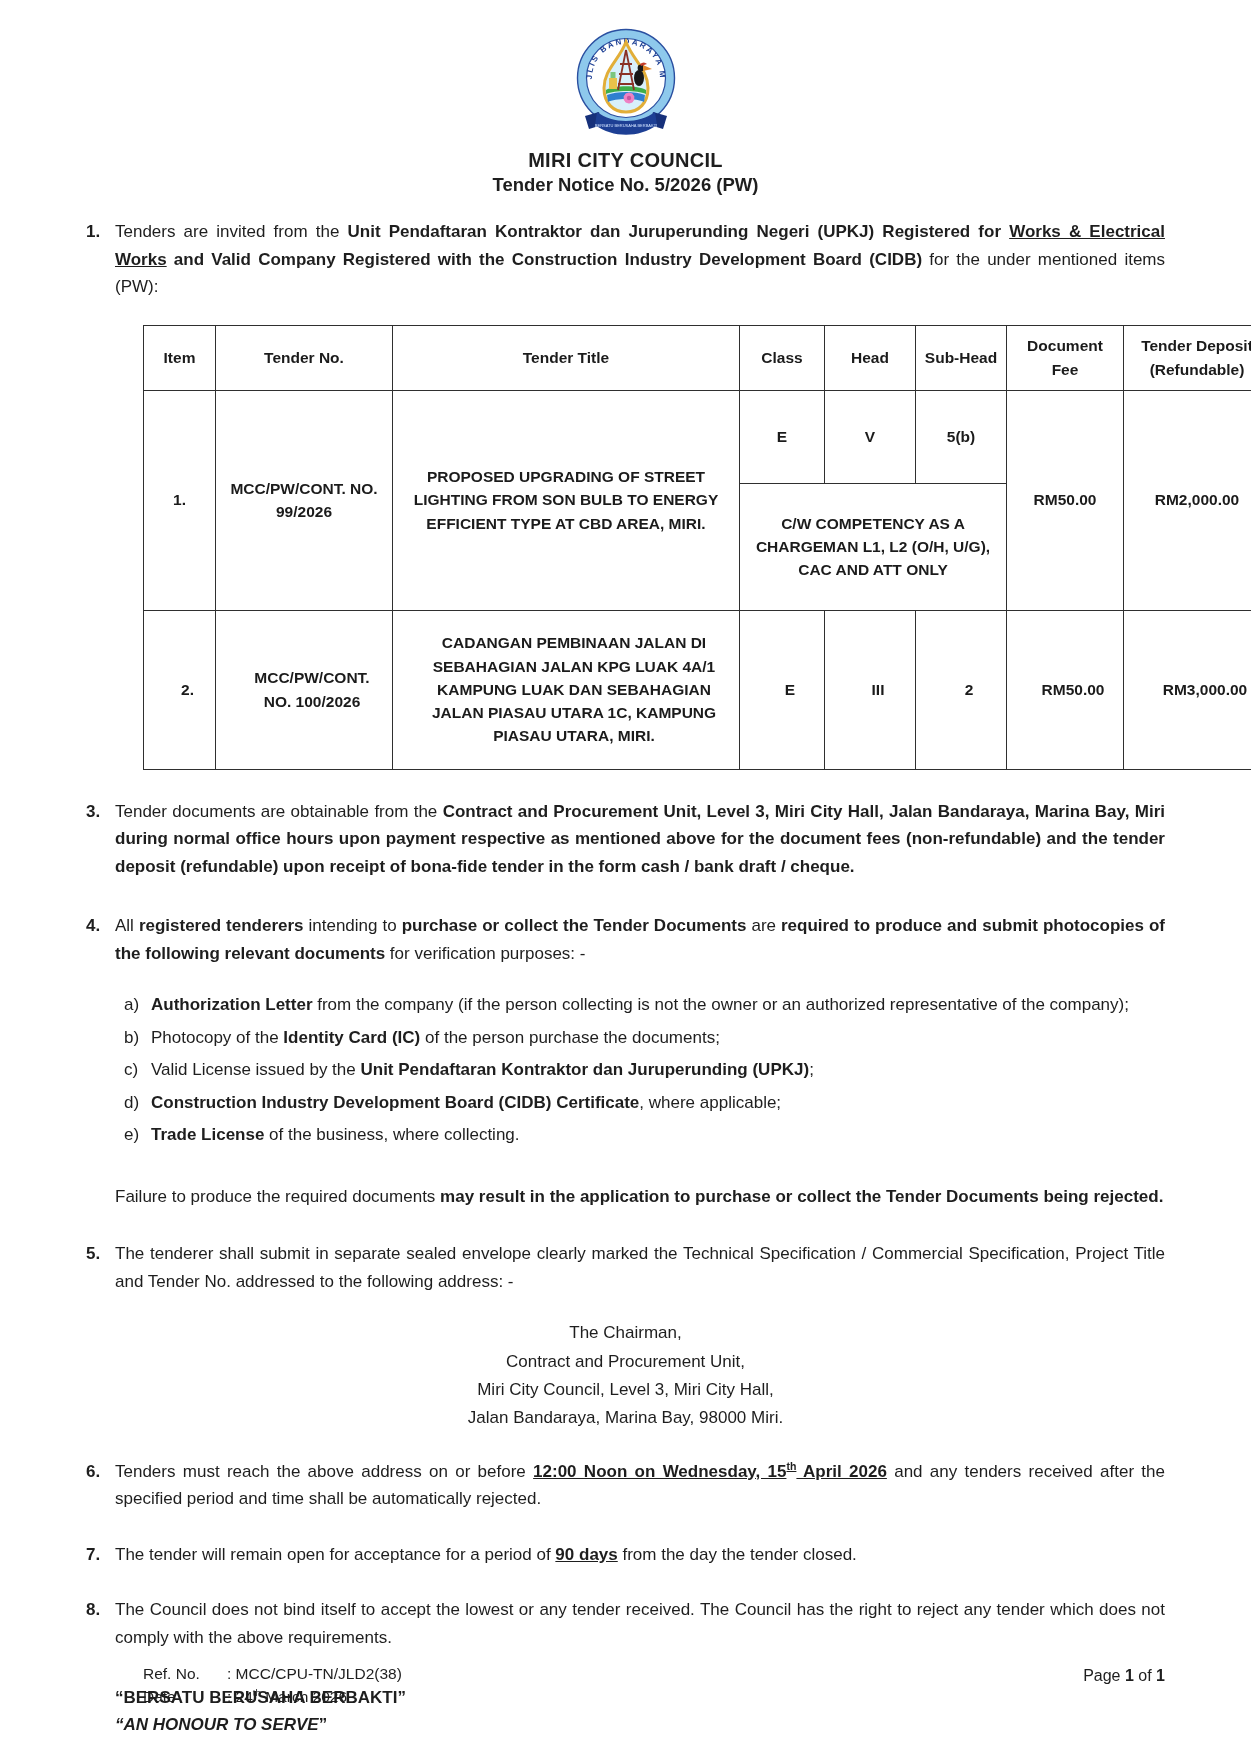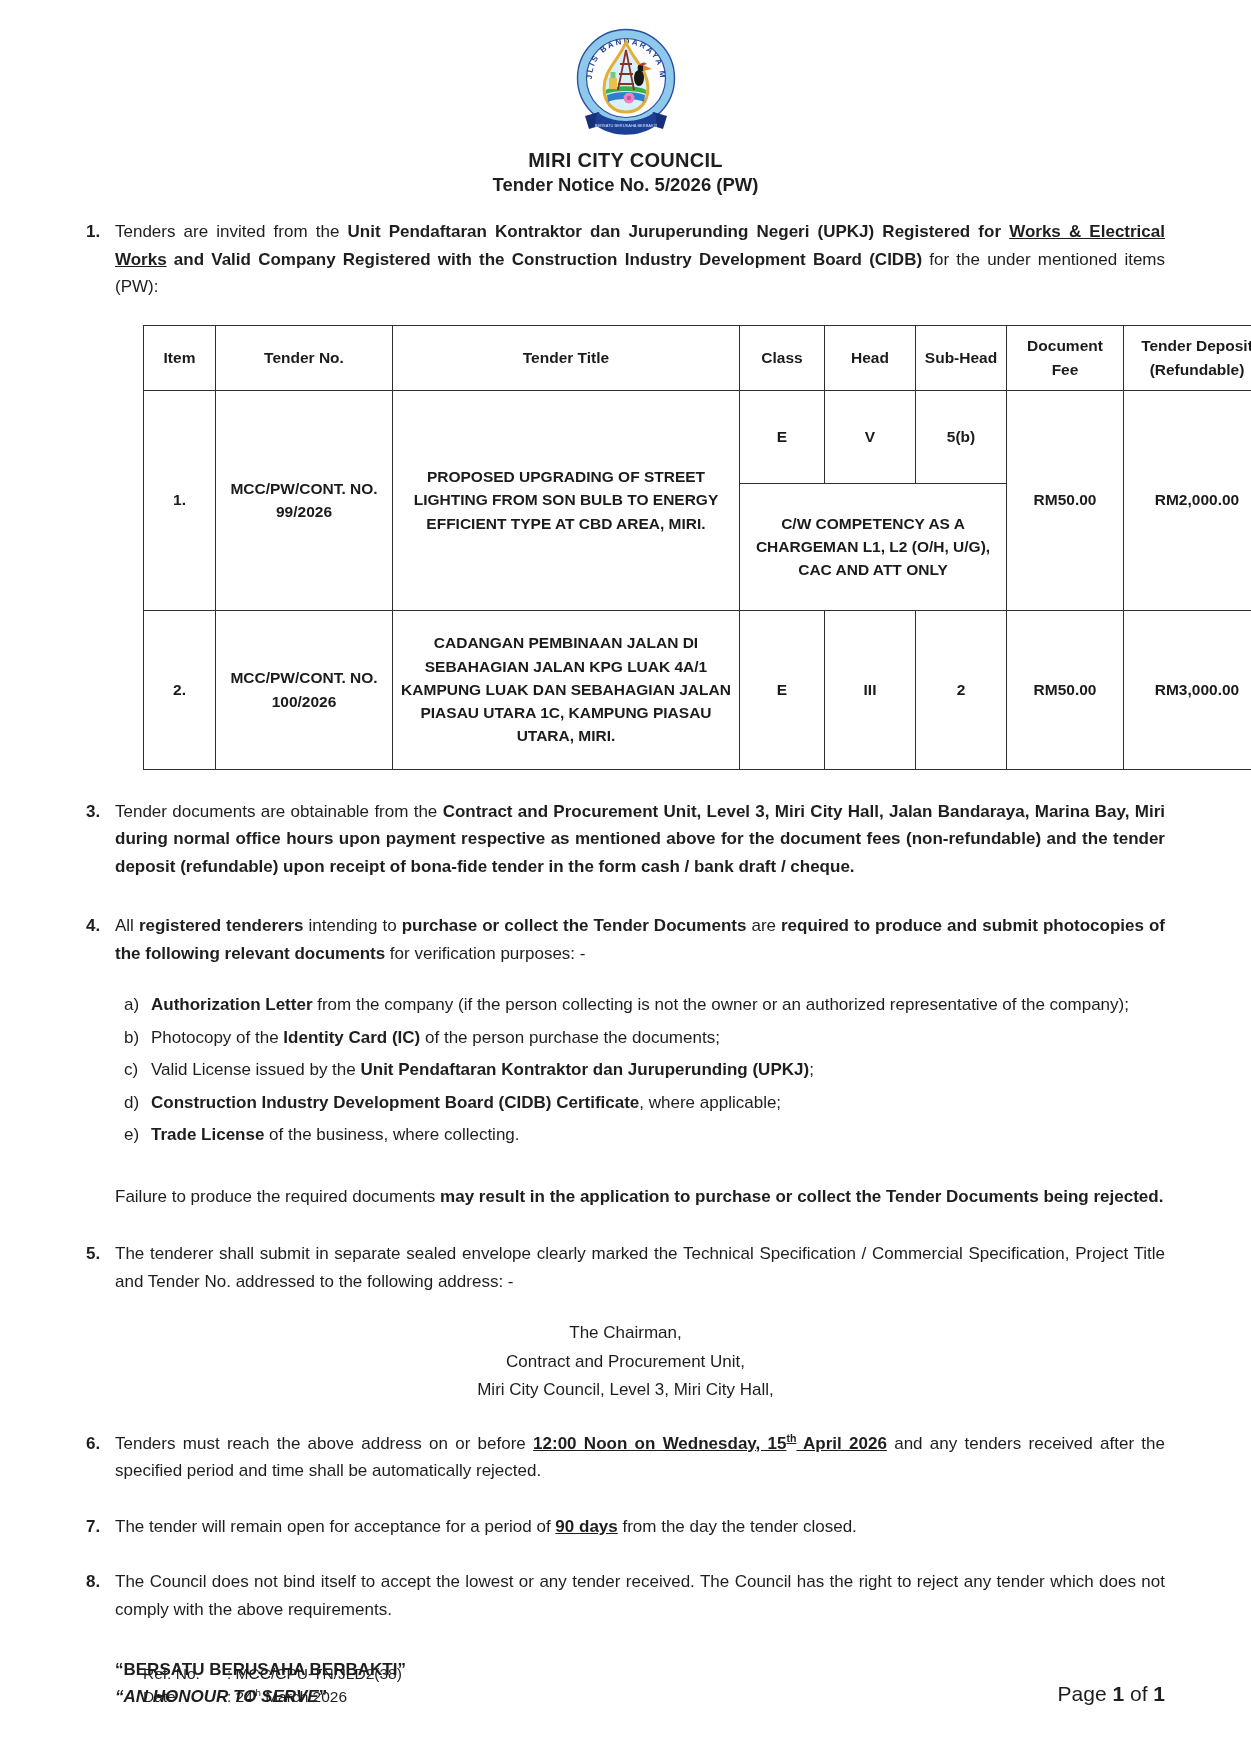--- a/index.html
+++ b/index.html
@@ -37,36 +37,36 @@
     padding:4px 8px;text-align:center;vertical-align:middle;
     color:#1b1b1b;
   }
   th.c-item{width:55px;} th.c-no{width:160px;} th.c-title{width:330px;}
   th.c-class{width:68px;} th.c-head{width:74px;} th.c-sub{width:74px;}
   th.c-fee{width:100px;} th.c-dep{width:130px;}
   table.tender th{height:56px;}
   td.title-cell{text-align:justify;padding:8px 12px;}
   tr.r1a td{height:84px;}
   tr.r1b td{height:118px;padding:4px 6px;}
-  tr.r2 td{height:150px;}
+  tr.r2 td{height:150px;padding-left:24px;}
   
   .sub{display:flex;margin:5px 0 0 38px;}
   .sub .key{width:27px;flex:0 0 27px;}
   .sub .stext{flex:1;text-align:justify;}
   .sub.first{margin-top:24px;}
   
   .plain{margin:28px 0 0 29px;text-align:justify;}
   
   .addr{margin-top:24px;text-align:center;font-weight:400;line-height:1.65;}
   
   .motto{margin:34px 0 0 29px;font-weight:700;line-height:1.55;}
   
   .footer{position:absolute;left:143px;right:86px;top:1662px;display:flex;justify-content:space-between;align-items:flex-start;font-size:15.5px;line-height:1.5;}
   .refgrid{display:grid;grid-template-columns:72px auto;column-gap:12px;}
-  .pageno{font-size:21px;margin-top:16px;text-align:right;}
+  .pageno{font-size:16px;margin-top:2px;text-align:right;}
 </style>
 </head>
 <body>
 
 <div class="page">
 
   <div class="hdr">
     <svg class="logo" width="122" height="116" viewBox="0 0 122 116">
 
       <circle cx="61" cy="50" r="44" fill="#ffffff" stroke="#8ec9ec" stroke-width="9"></circle>
@@ -198,20 +198,21 @@
 
   <div class="para" style="margin-top:30px;">
     <div class="num">5.</div>
     <div class="ptext"><span>The tenderer shall submit in separate sealed envelope clearly marked the Technical Specification / Commercial Specification, Project Title and Tender No. addressed to the following address: -</span></div>
   </div>
 
   <div class="addr">
     <div>The Chairman,</div>
     <div>Contract and Procurement Unit,</div>
     <div>Miri City Council, Level 3, Miri City Hall,</div>
+    <div>Jalan Bandaraya, Marina Bay, 98000 Miri.</div>
   </div>
 
   <div class="para" style="margin-top:26px;">
     <div class="num">6.</div>
     <div class="ptext"><span>Tenders must reach the above address on or before </span><span class="b u">12:00 Noon on Wednesday, 15</span><sup class="b u">th</sup><span class="b u"> April 2026</span><span> and any tenders received after the specified period and time shall be automatically rejected.</span></div>
   </div>
 
   <div class="para" style="margin-top:28px;">
     <div class="num">7.</div>
     <div class="ptext"><span>The tender will remain open for acceptance for a period of </span><span class="b u">90 days</span><span> from the day the tender closed.</span></div>

